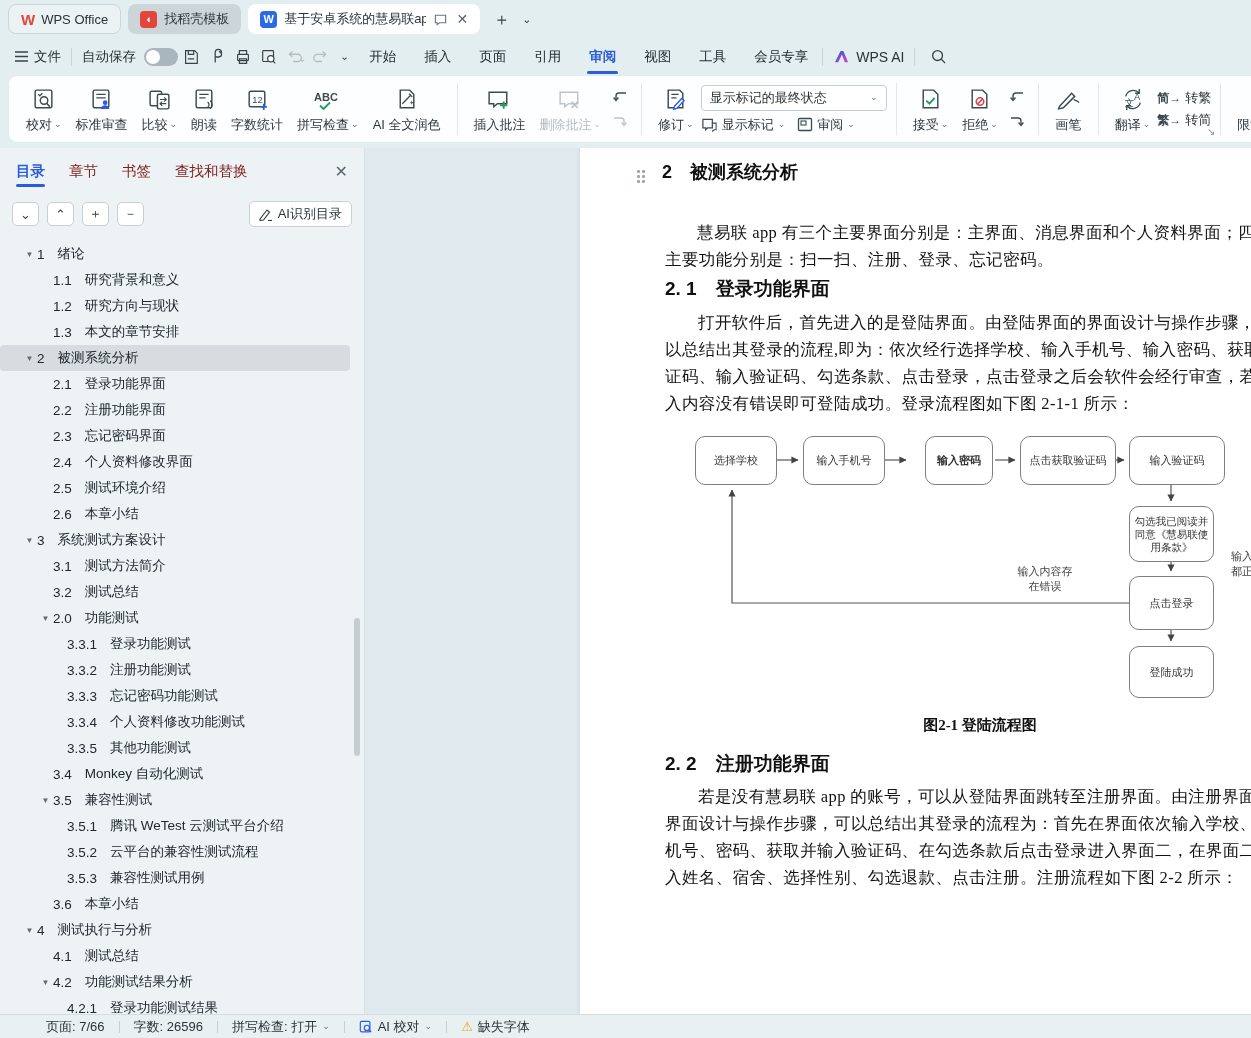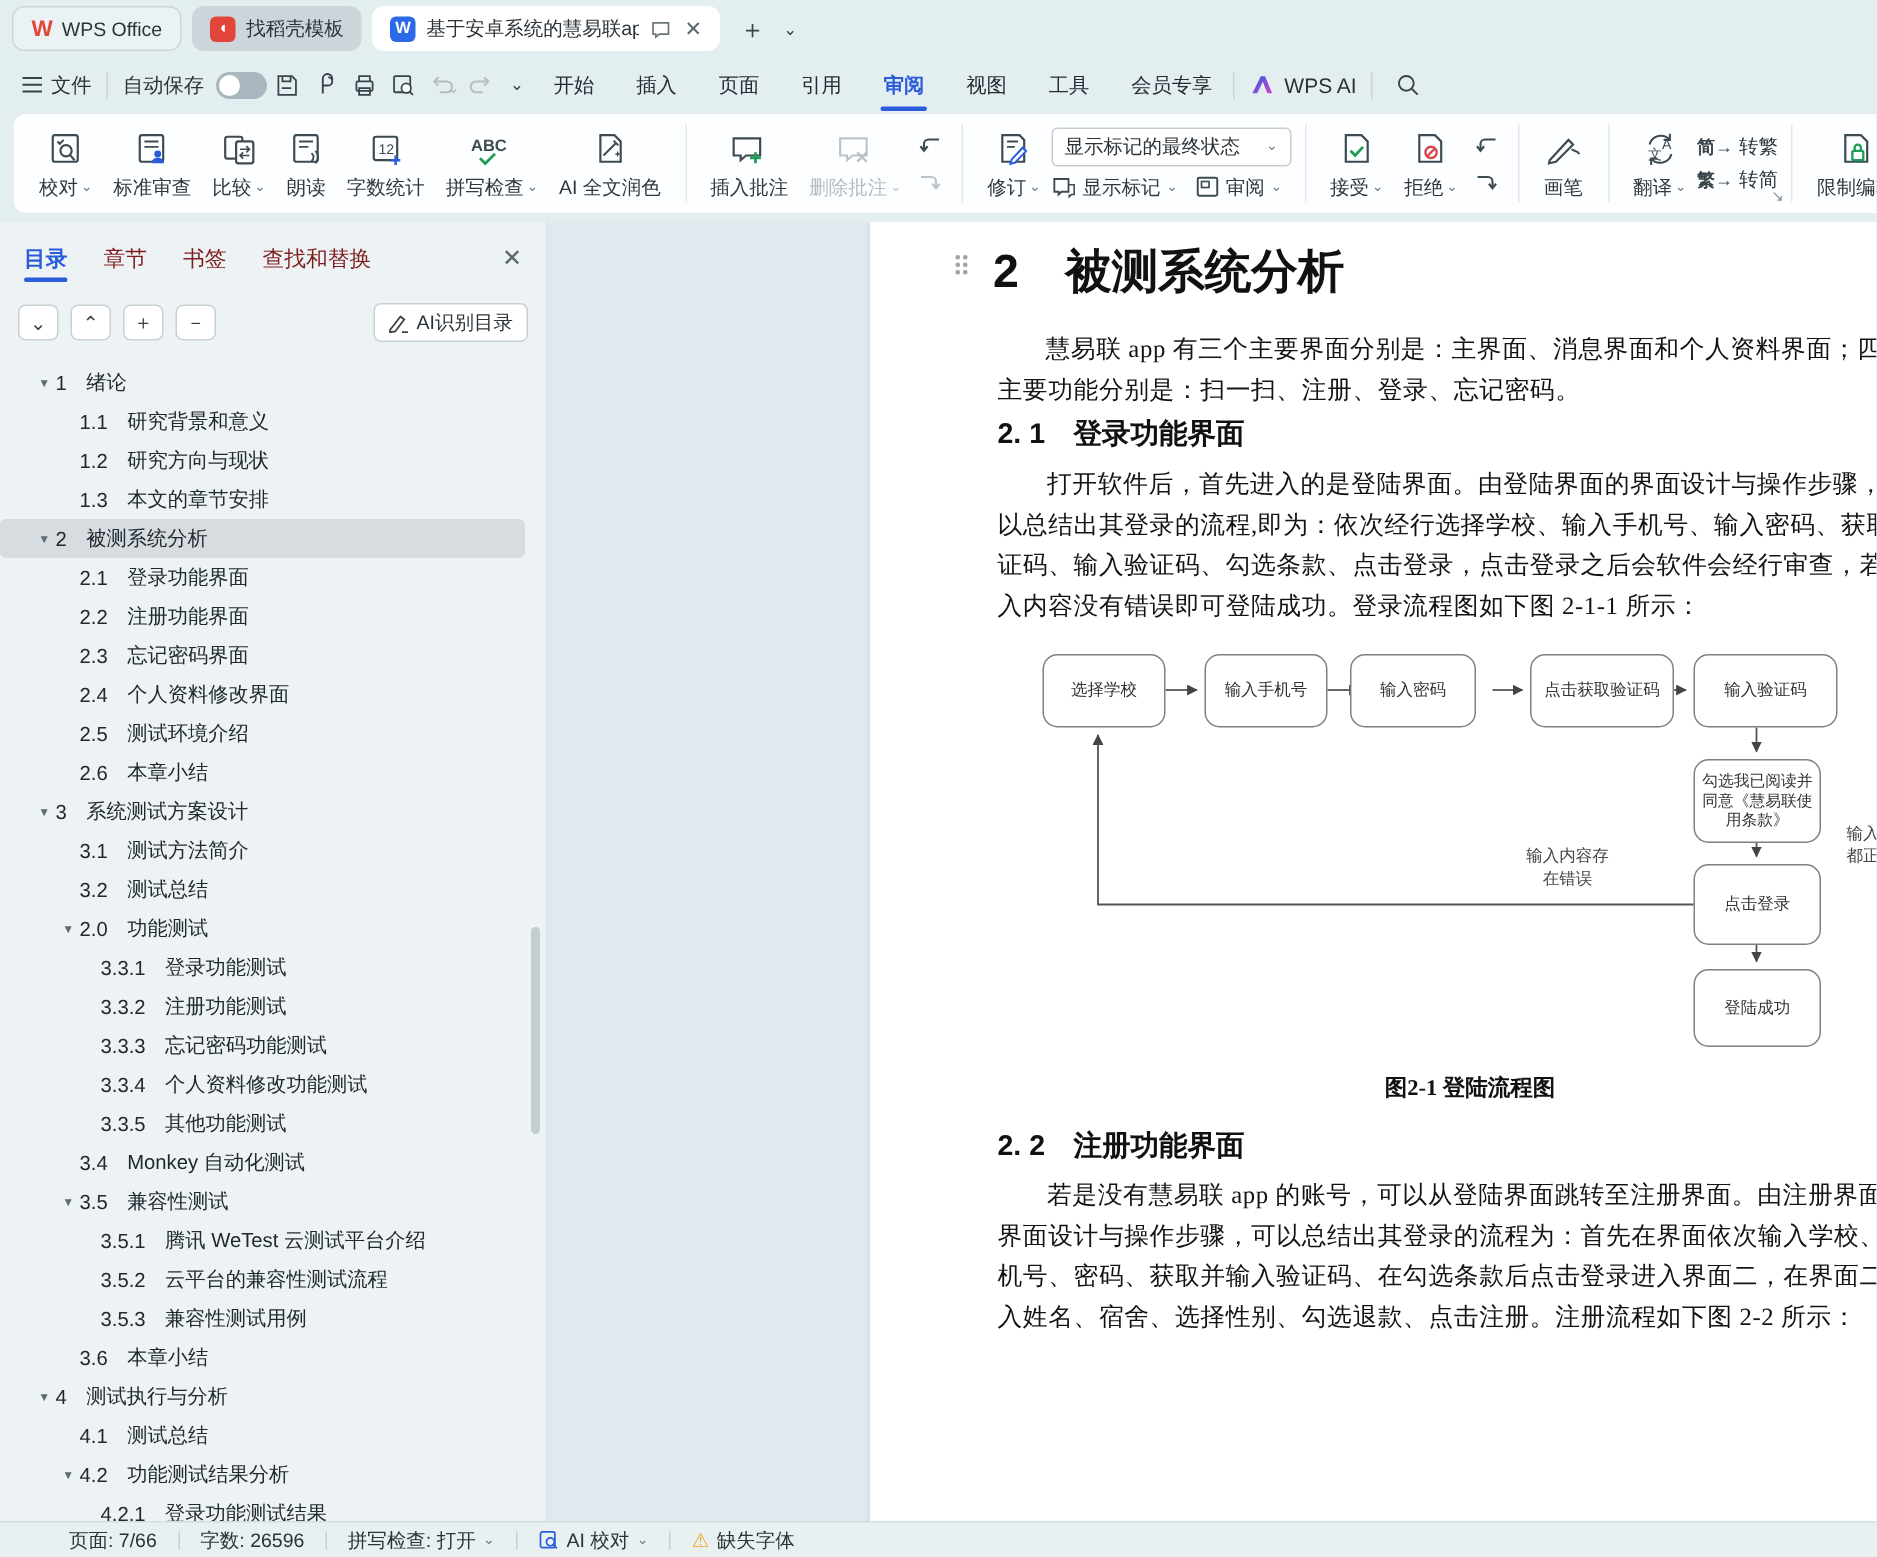--- a/index.html
+++ b/index.html
@@ -43,21 +43,21 @@
   .rsep { width:1px; height:52px; background:#e2e8eb; margin:0 9px; flex:0 0 auto; }
   .rbtn { display:flex; flex-direction:column; align-items:center; justify-content:center; gap:4px;
           padding:3px 7px; border-radius:5px; cursor:pointer; flex:0 0 auto; }
   .rbtn .ric { height:27px; display:flex; align-items:flex-end; justify-content:center; }
   .rlabel { font-size:13px; color:#2f383f; display:flex; align-items:center; gap:2px; white-space:nowrap; }
   .chev { font-size:9px; color:#6b757c; line-height:1; }
   .disabled .rlabel { color:#b4bcc1; }
   .mini-col { display:flex; flex-direction:column; gap:5px; justify-content:center; }
   .mini-btn { width:24px; height:20px; display:flex; align-items:center; justify-content:center; cursor:pointer; }
   .rev-col { display:flex; flex-direction:column; gap:5px; }
-  .select { width:160px; height:26px; border:1px solid #c6cdd2; border-radius:4px; background:#fff;
+  .select { width:186px; height:26px; border:1px solid #c6cdd2; border-radius:4px; background:#fff;
             display:flex; align-items:center; justify-content:space-between; padding:0 8px; font-size:13px; cursor:pointer; }
   .small-row { display:flex; gap:12px; align-items:center; }
   .small-btn { display:flex; align-items:center; gap:4px; font-size:13px; color:#2f383f; cursor:pointer; white-space:nowrap; }
   .conv-col { display:flex; flex-direction:column; gap:4px; }
   .conv { display:flex; align-items:center; gap:4px; font-size:13px; cursor:pointer; white-space:nowrap; }
   .conv .g { font-size:12px; font-weight:bold; color:#39434a; }
   .expander { position:relative; }
   .expand-ic { position:absolute; right:-4px; bottom:-8px; font-size:10px; color:#8b959c; }
 
   
@@ -84,21 +84,21 @@
   .toc-row.sel { background:#d6dcdf; }
   .side-scroll { position:absolute; right:4px; top:470px; width:6px; height:138px;
                  border-radius:3px; background:#c3cdd2; }
 
   
   .canvas { flex:1; position:relative; overflow:hidden; background:#e0eaee; }
   .page { position:absolute; left:215px; top:0; width:800px; height:866px; background:#fff;
           box-shadow:0 0 4px rgba(60,80,90,.15); }
   .doc-serif { font-family:"Liberation Serif", serif; }
   .abs { position:absolute; white-space:nowrap; }
-  .h1 { font-size:31px; font-weight:bold; color:#111; font-family:"Liberation Sans", sans-serif; }
+  .h1 { font-size:18px; font-weight:bold; color:#111; font-family:"Liberation Sans", sans-serif; }
   .h2 { font-size:19px; font-weight:bold; color:#111; font-family:"Liberation Sans", sans-serif; }
   .bodyline { font-size:16.5px; color:#131313; letter-spacing:.4px; }
   .handle { display:grid; grid-template-columns:repeat(2,5px); grid-auto-rows:5px; }
   .handle i { width:2.6px; height:2.6px; border-radius:50%; background:#9aa4ab; }
   .fc-node { position:absolute; border:1.2px solid #7a8288; border-radius:10px; background:#fff;
              display:flex; align-items:center; justify-content:center; text-align:center;
              font-size:11px; color:#333; padding:2px 4px; line-height:13px;
              font-family:"Liberation Sans", sans-serif; }
   .fc-label { position:absolute; font-size:11px; color:#444; text-align:center; line-height:15px;
               font-family:"Liberation Sans", sans-serif; }
@@ -709,21 +709,21 @@
           <line x1="415" y1="32" x2="435" y2="32" marker-end="url(#ah)"></line>
           <line x1="524" y1="32" x2="544" y2="32" marker-end="url(#ah)"></line>
           <line x1="591" y1="57" x2="591" y2="73" marker-end="url(#ah)"></line>
           <line x1="591" y1="134" x2="591" y2="143" marker-end="url(#ah)"></line>
           <line x1="591" y1="202" x2="591" y2="213" marker-end="url(#ah)"></line>
           <path d="M549,175 H152 V62" marker-end="url(#ah)"></path>
         </g>
       </svg>
       <div class="fc-node" style="left:115px; top:288px; width:82px; height:49px;">选择学校</div>
       <div class="fc-node" style="left:223px; top:288px; width:82px; height:49px;">输入手机号</div>
-      <div class="fc-node" style="left:320px; top:288px; width:84px; height:49px;">输入密码</div>
+      <div class="fc-node" style="left:345px; top:288px; width:68px; height:49px;font-weight:bold;">输入密码</div>
       <div class="fc-node" style="left:440px; top:288px; width:96px; height:49px;">点击获取验证码</div>
       <div class="fc-node" style="left:549px; top:288px; width:96px; height:49px;">输入验证码</div>
       <div class="fc-node" style="left:549px; top:358px; width:85px; height:56px; font-size:10.5px;">勾选我已阅读并同意《慧易联使用条款》</div>
       <div class="fc-node" style="left:549px; top:428px; width:85px; height:54px;">点击登录</div>
       <div class="fc-node" style="left:549px; top:498px; width:85px; height:52px;">登陆成功</div>
       <div class="fc-label" style="left:420px; top:416px; width:90px; white-space:pre-line;">输入内容存
 在错误</div>
       <div class="fc-label" style="left:651px; top:401px; text-align:left;">
         <span>输入</span><br>
         <span>都正</span>

